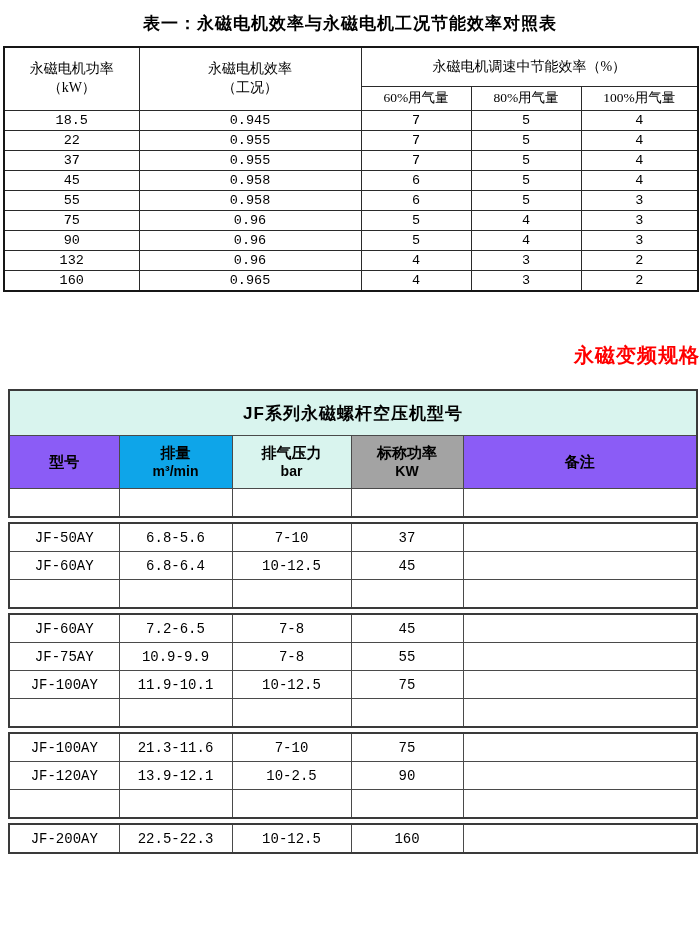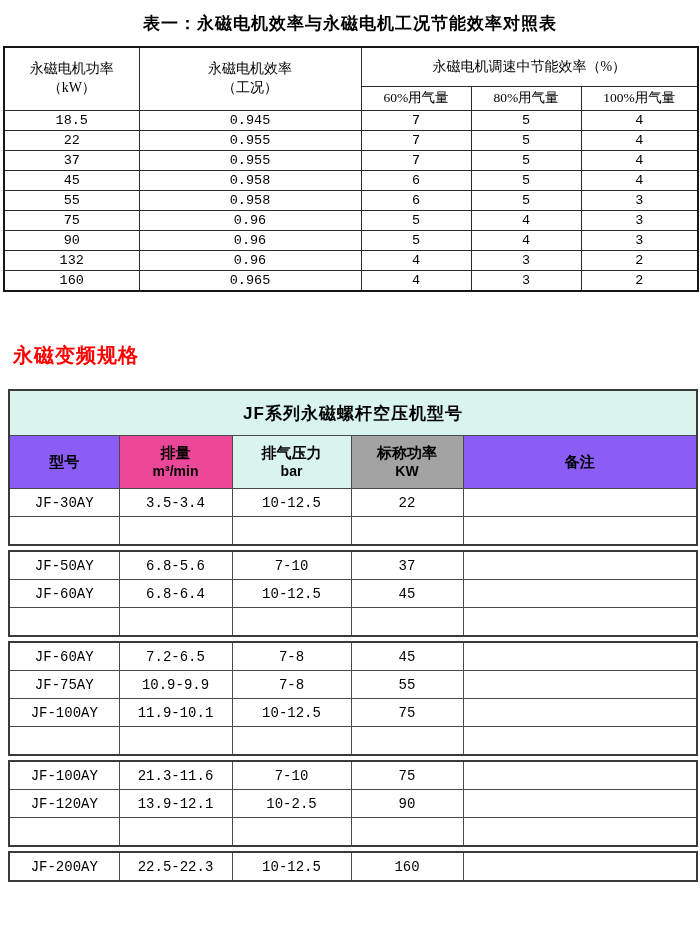--- a/index.html
+++ b/index.html
@@ -54,20 +54,21 @@
     font-family: "Liberation Mono", "DejaVu Sans Mono", monospace;
   }
 
   
   .spec-heading {
     margin: 50px 0 0 13px;
     font-size: 20px;
     font-weight: bold;
     font-family: "Liberation Serif", "DejaVu Serif", serif;
     letter-spacing: 1px;
+    text-align: right;
   }
 
   
   .t2-wrap { margin: 20px 4px 0 8px; width: 688px; }
   table.t2 {
     border-collapse: collapse;
     table-layout: fixed;
     width: 688px;
     border: 2px solid #3a3a3a;
   }
@@ -213,21 +214,21 @@
     </colgroup>
     <tbody>
       <tr>
         <td class="title-cell mint" colspan="5" style="background: rgb(217, 244, 238);">JF系列永磁螺杆空压机型号</td>
       </tr>
       <tr>
         <th class="mint" style="background: #8b5cf6;">
           <div>型号</div>
           <div class="hdr-unit"></div>
         </th>
-        <th class="mint" style="background: #ec4899;">
+        <th class="mint" style="background: #0ea5e9;">
           <div>排量</div>
           <div class="hdr-unit">m³/min</div>
         </th>
         <th class="mint" style="background: rgb(217, 244, 238);">
           <div>排气压力</div>
           <div class="hdr-unit">bar</div>
         </th>
         <th class="mint" style="background: #a3a3a3;">
           <div>标称功率</div>
           <div class="hdr-unit">KW</div>
@@ -243,27 +244,20 @@
       <table class="t2 t2-section first">
         <colgroup>
           <col style="width: 110px;">
           <col style="width: 113px;">
           <col style="width: 119px;">
           <col style="width: 112px;">
           <col style="width: 234px;">
         </colgroup>
         <tbody>
           <tr>
-            <td>JF-30AY</td>
-            <td>3.5-3.4</td>
-            <td>10-12.5</td>
-            <td>22</td>
-            <td></td>
-          </tr>
-          <tr>
             <td></td>
             <td></td>
             <td></td>
             <td></td>
             <td></td>
           </tr>
         </tbody>
       </table>
       <table class="t2 t2-section">
         <colgroup>

